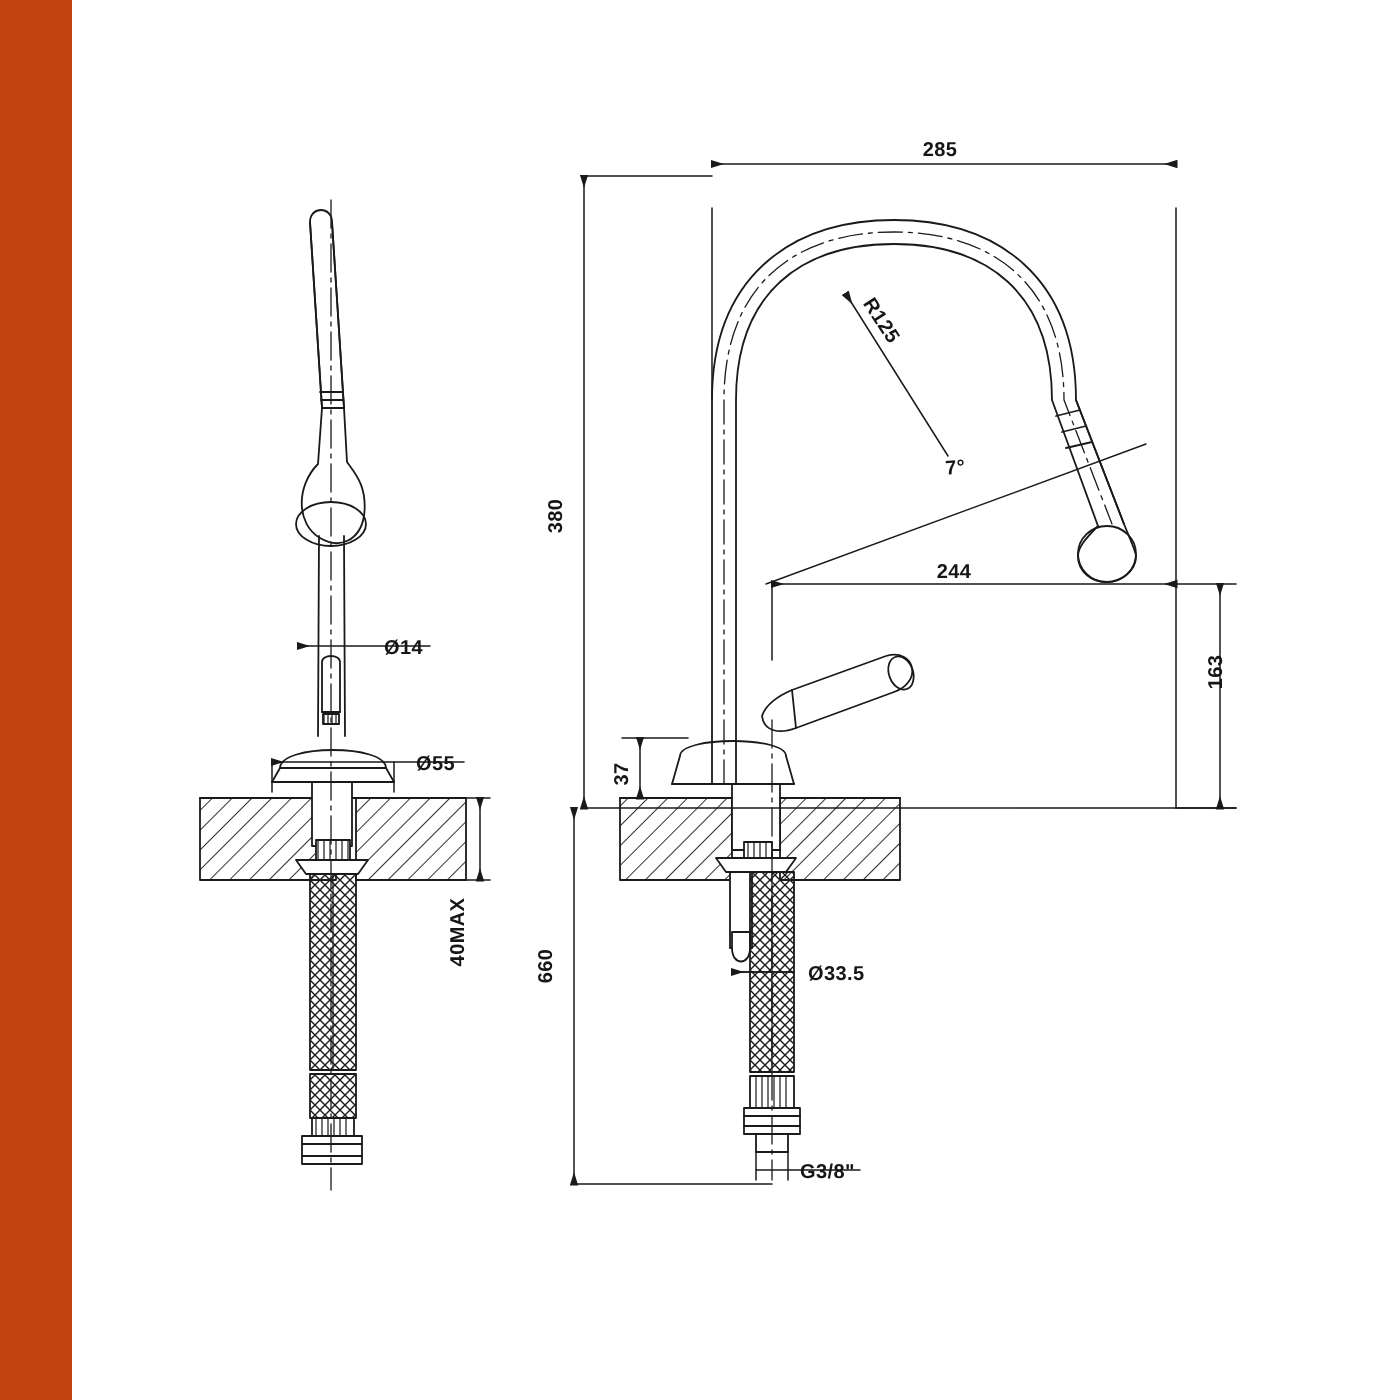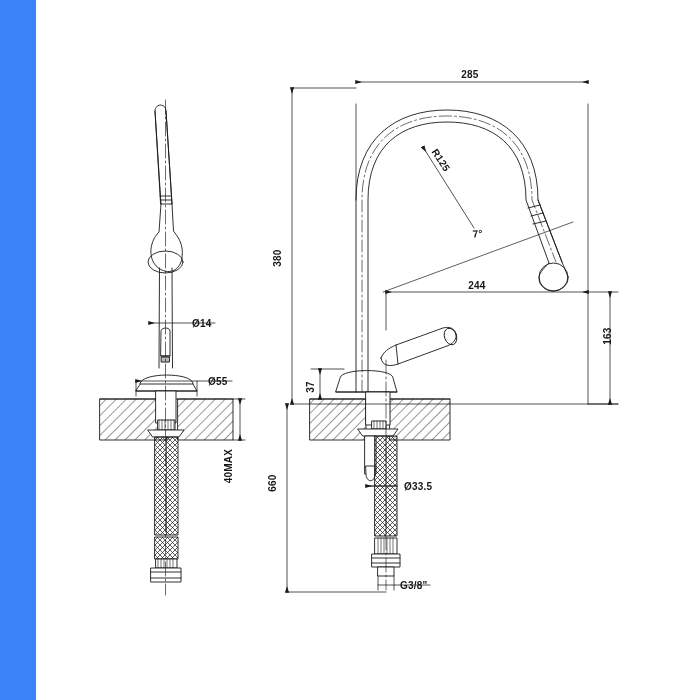--- a/index.html
+++ b/index.html
@@ -4,21 +4,21 @@
 <style>
   html, body {
     margin: 0;
     padding: 0;
     background: #f8f8f9;
   }
   #root {
     position: relative;
     width: 700px;
     height: 700px;
-    background: #3b82f6;
+    background: #c2410c;
     font-family: "Liberation Sans", sans-serif;
     overflow: hidden;
   }
   #sheet {
     position: absolute;
     left: 36px;
     top: 0px;
     width: 664px;
     height: 700px;
     background: #ffffff;

